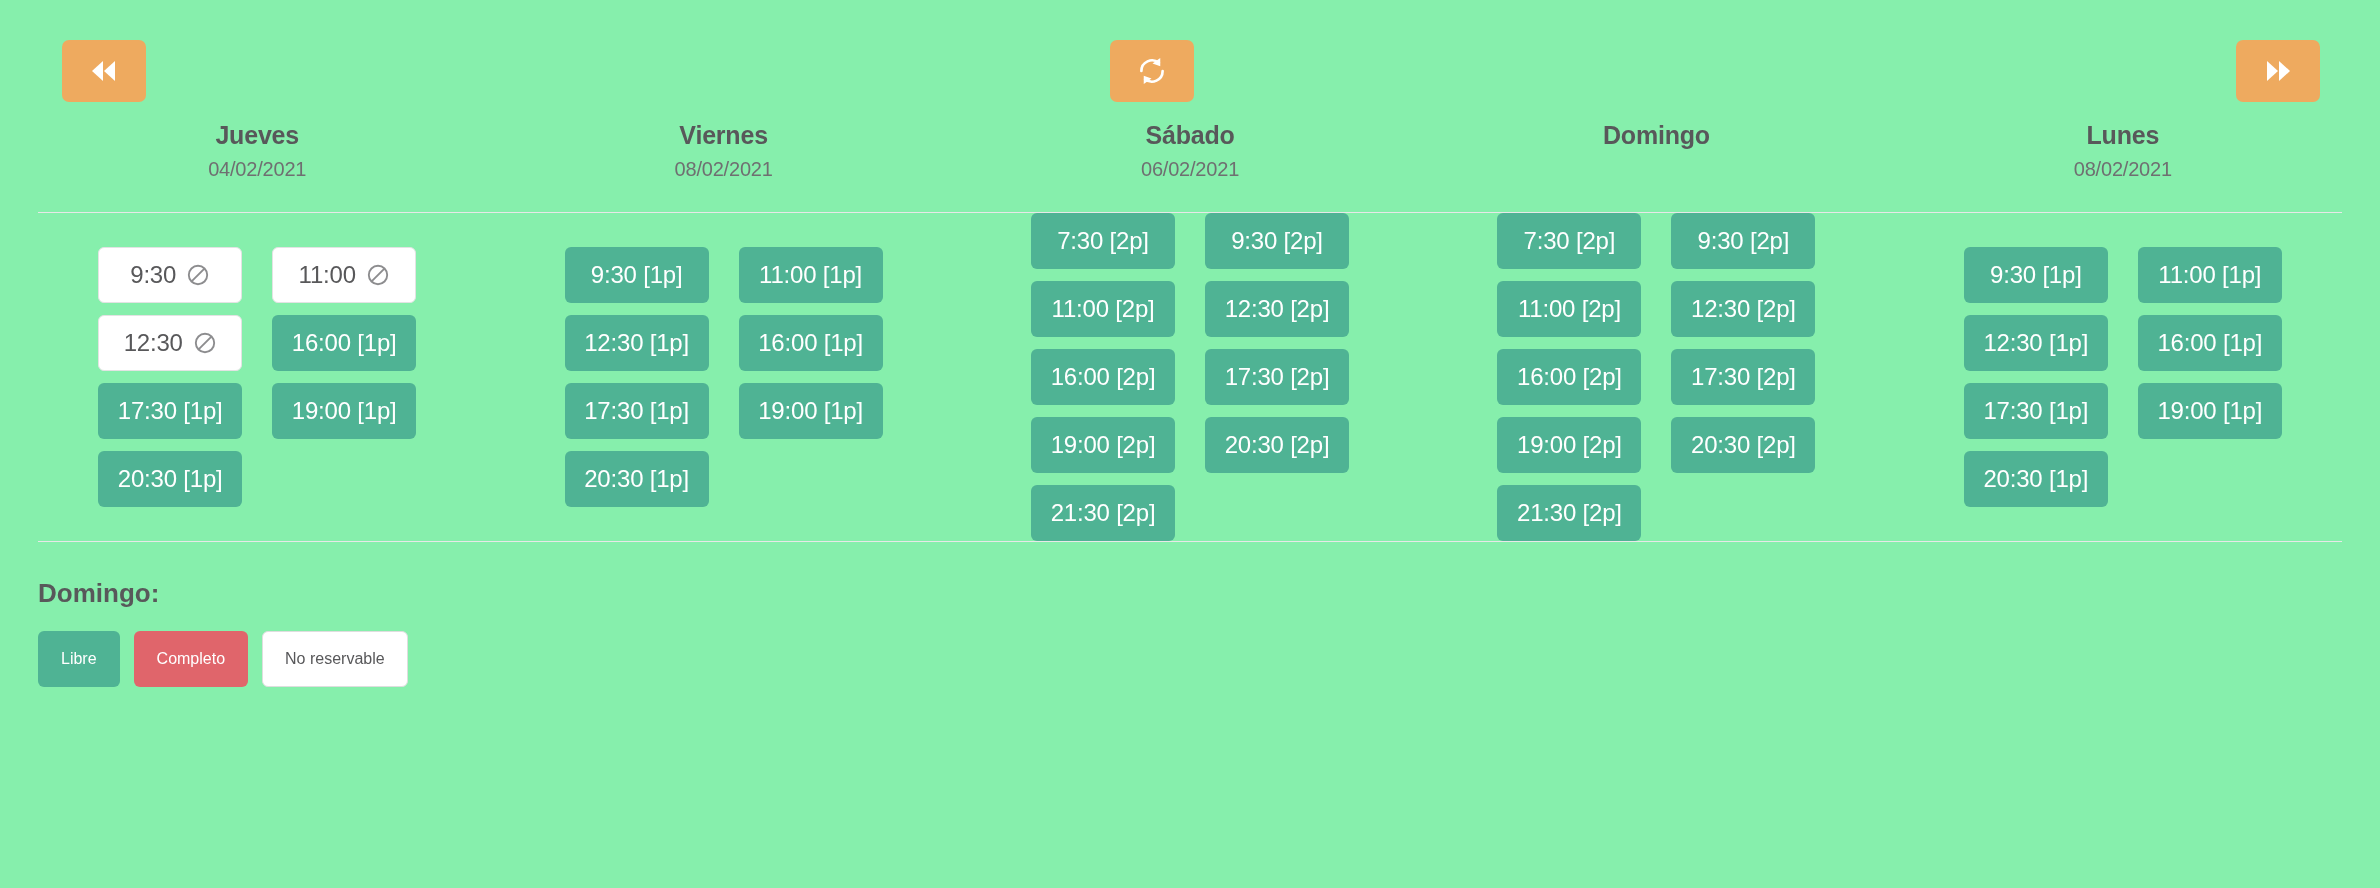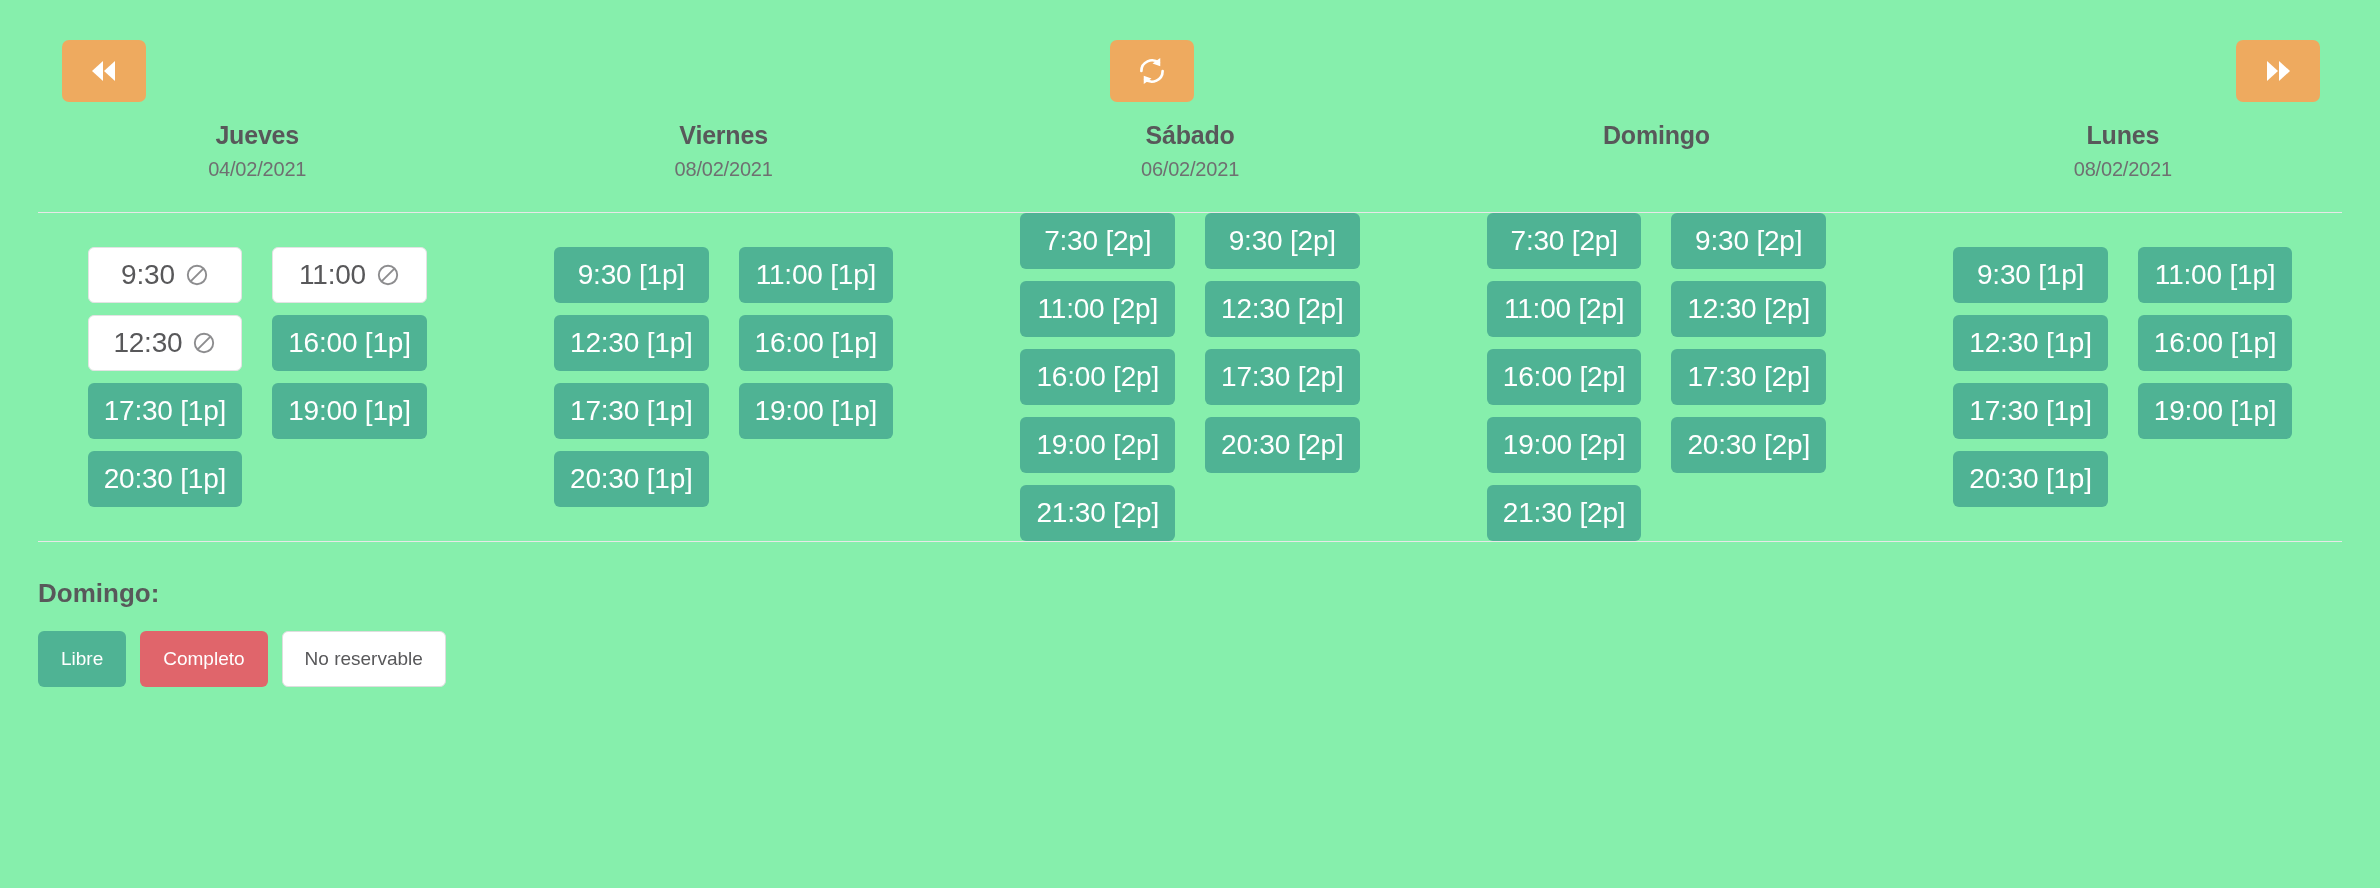--- a/index.html
+++ b/index.html
@@ -94,21 +94,21 @@
   }
   .slot-col.early { padding-top: 0; }
 
   .slot {
     min-width: 144px;
     height: 56px;
     border-radius: 6px;
     display: flex;
     align-items: center;
     justify-content: center;
-    font-size: 28px;
+    font-size: 24px;
     letter-spacing: -0.2px;
     white-space: nowrap;
     padding: 0 15px;
     cursor: pointer;
     border: 1px solid transparent;
   }
   .slot.free {
     background: #4fb394;
     color: #ffffff;
   }
@@ -139,21 +139,21 @@
   .legend-items {
     display: flex;
     gap: 14px;
   }
   .legend-item {
     height: 56px;
     border-radius: 6px;
     display: flex;
     align-items: center;
     justify-content: center;
-    font-size: 19px;
+    font-size: 16px;
     padding: 0 22px;
     border: 1px solid transparent;
   }
   .legend-item.free { background: #4fb394; color: #ffffff; }
   .legend-item.full { background: #e0656b; color: #ffffff; }
   .legend-item.blocked {
     background: #ffffff;
     color: #58585a;
     border: 1px solid #dedede;
   }

